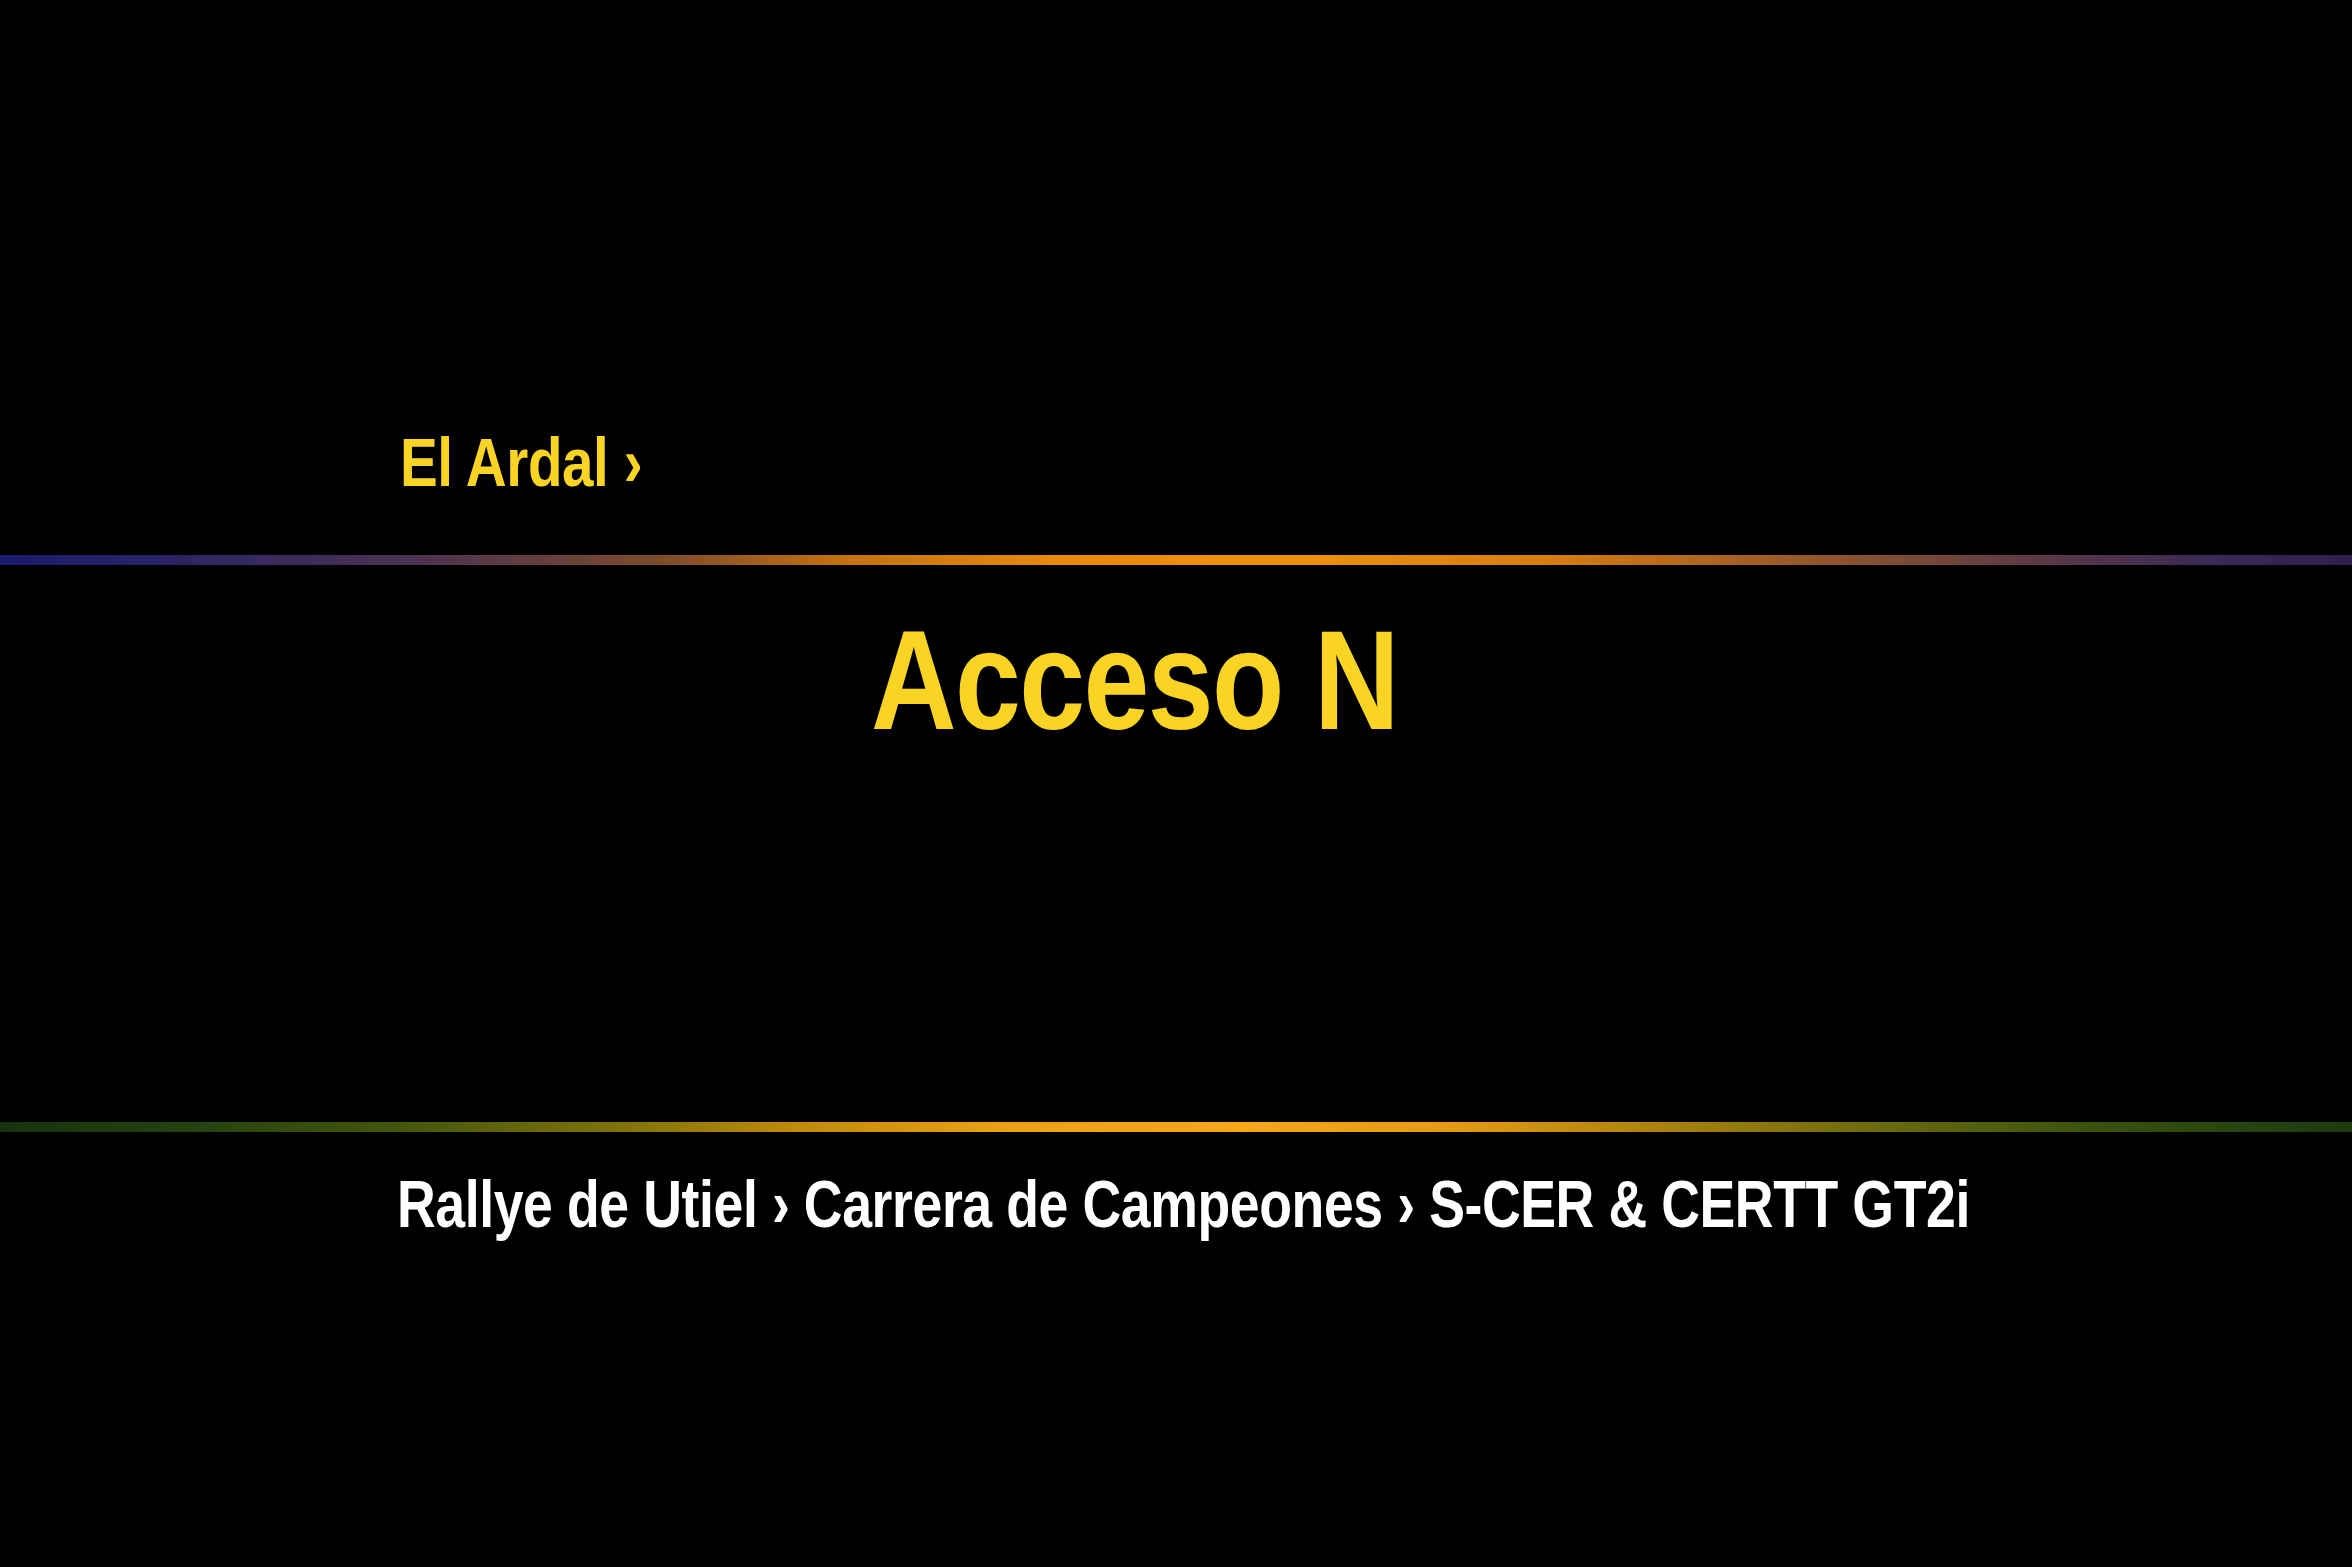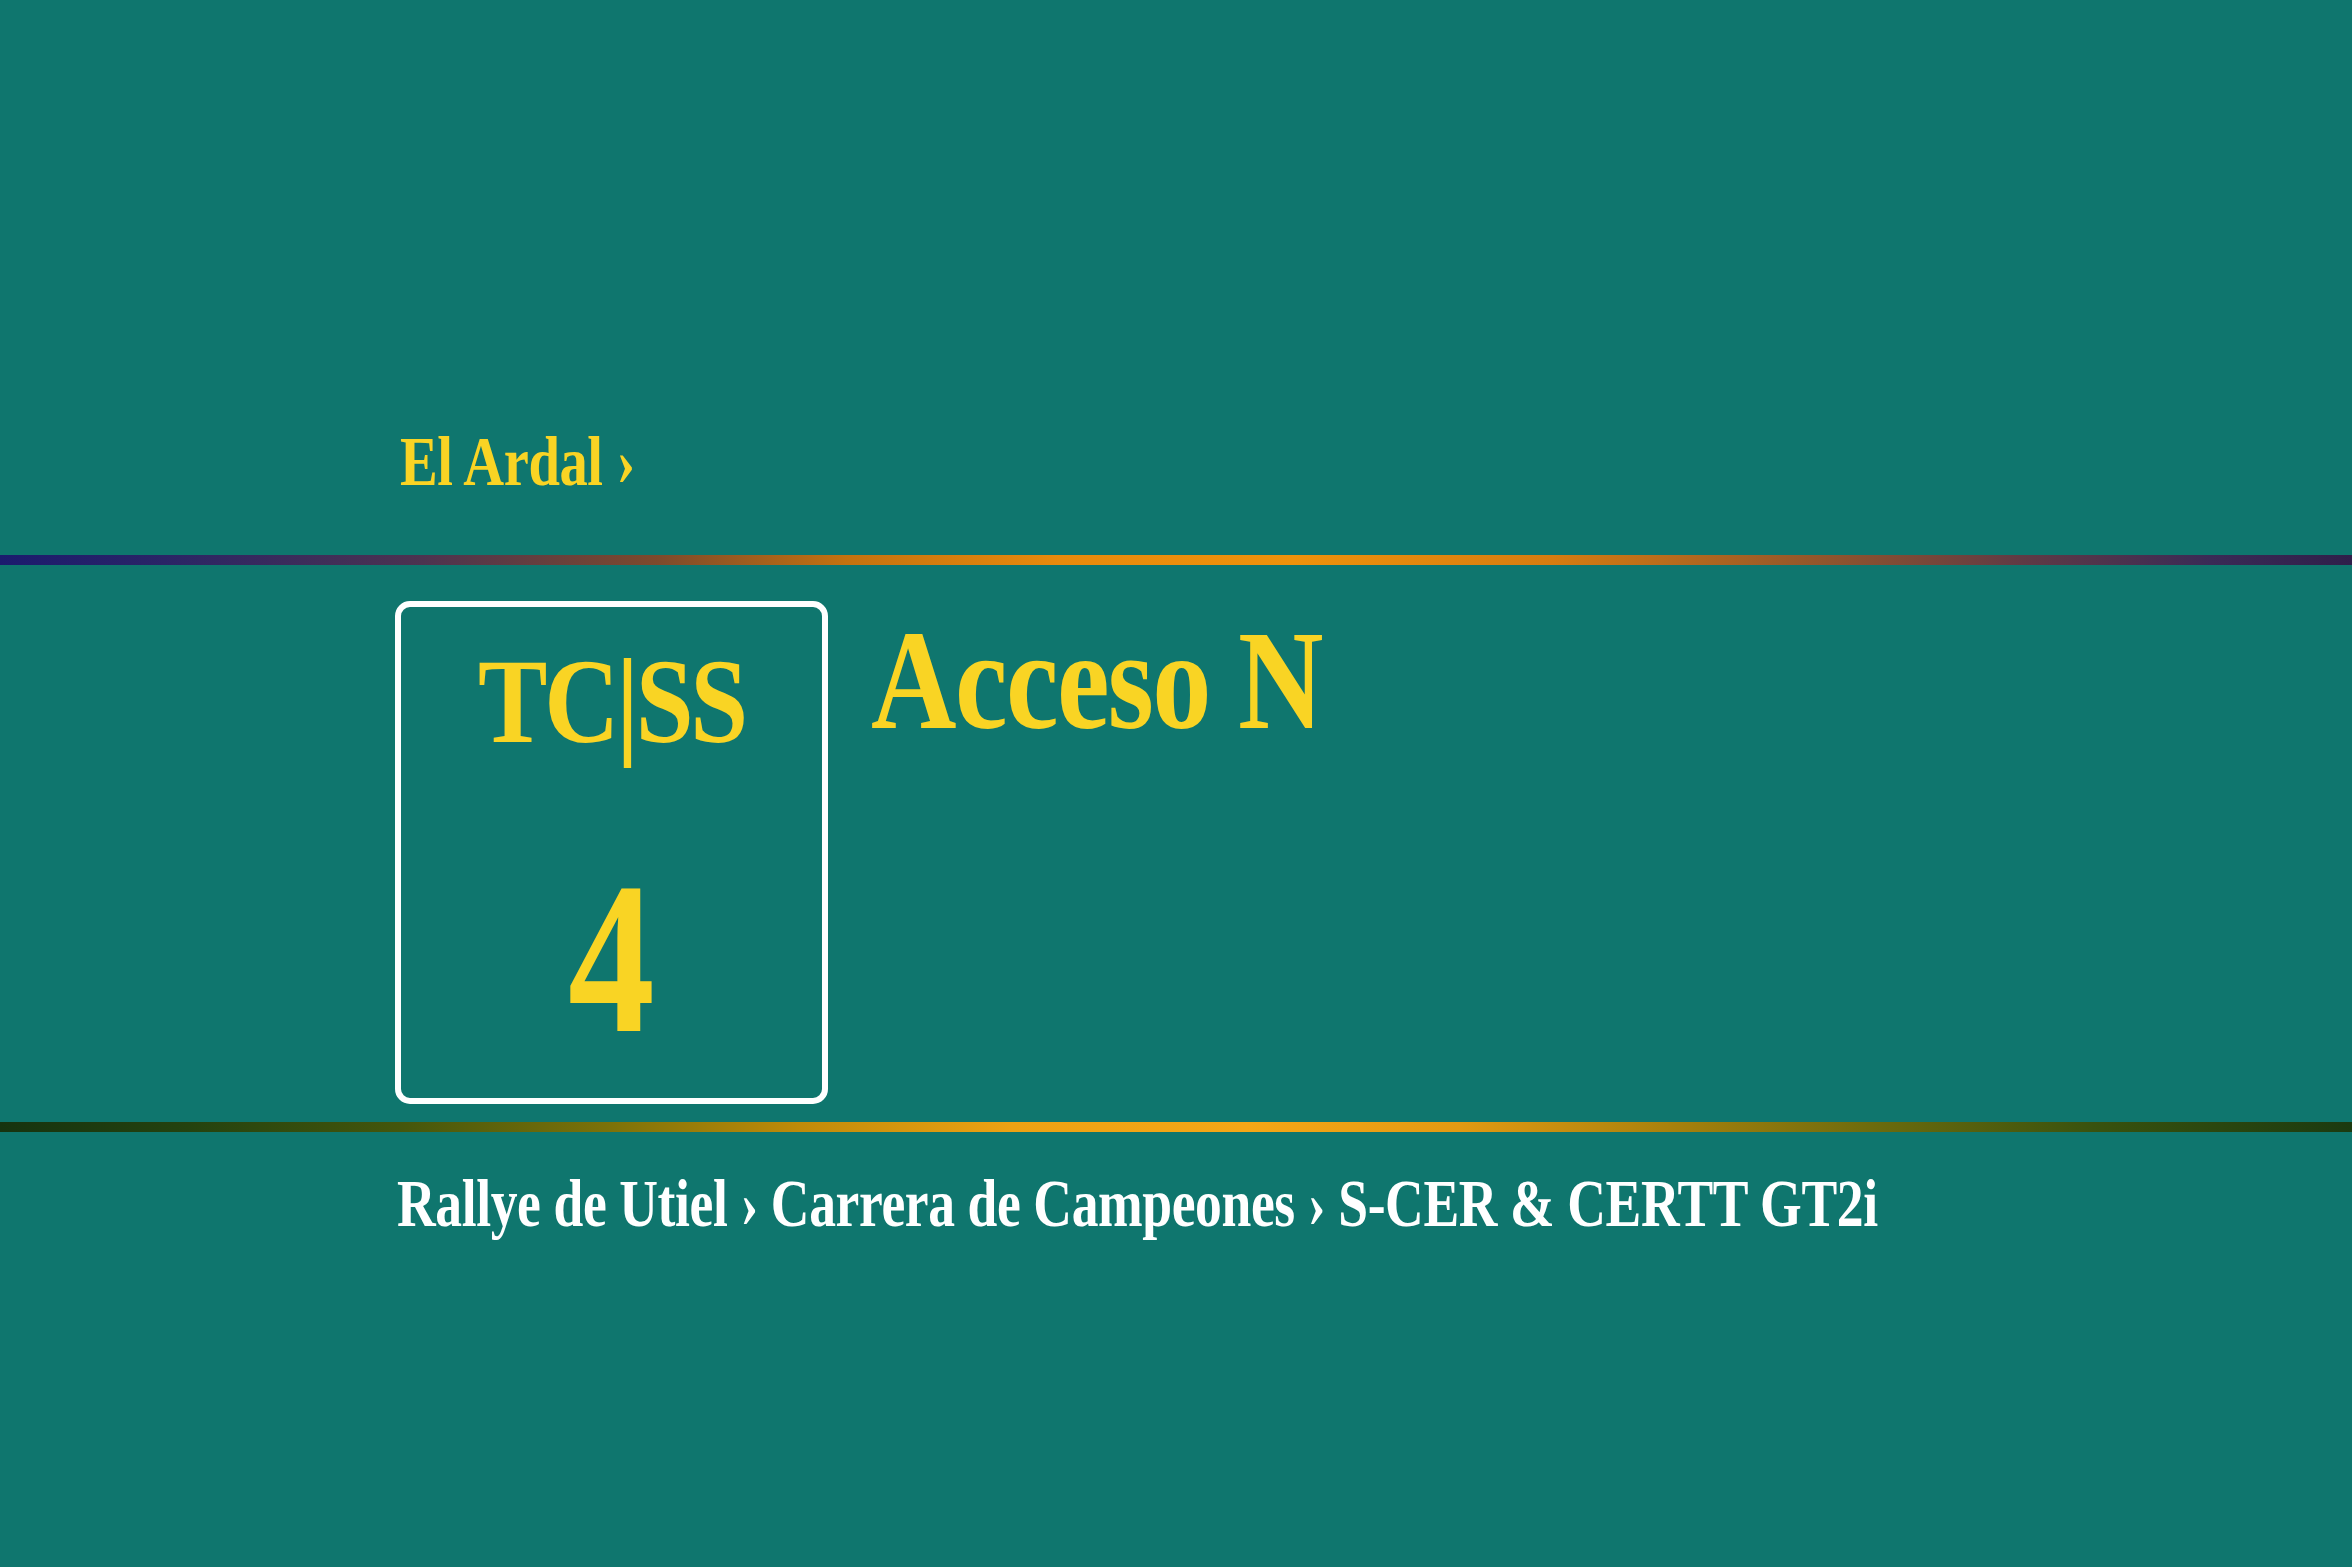--- a/index.html
+++ b/index.html
@@ -5,23 +5,23 @@
   html, body {
     margin: 0;
     padding: 0;
     background: #3f0309;
   }
 
   #stage {
     position: relative;
     width: 2352px;
     height: 1568px;
-    background: #0f766e;
+    background: #000000;
     overflow: hidden;
-    font-family: Liberation Serif, serif;
+    font-family: Liberation Sans, sans-serif;
   }
 
   
   .breadcrumb-top {
     position: absolute;
     left: 400px;
     top: 428px;
     color: #f9d424;
     font-size: 69px;
     font-weight: 700;
@@ -145,24 +145,20 @@
 </style>
 </head>
 <body>
 
 <div id="stage">
 
   <div class="breadcrumb-top">El Ardal ›</div>
 
   <div class="rule rule-top"></div>
 
-  <div class="badge">
-    <div class="badge-code">TC|SS</div>
-    <div class="badge-number">4</div>
-  </div>
 
   <div class="main-title">Acceso N</div>
 
   <div class="rule rule-bottom"></div>
 
   <div class="breadcrumb-footer">Rallye de Utiel › Carrera de Campeones › S-CER &amp; CERTT GT2i</div>
 
 </div>
 
 

